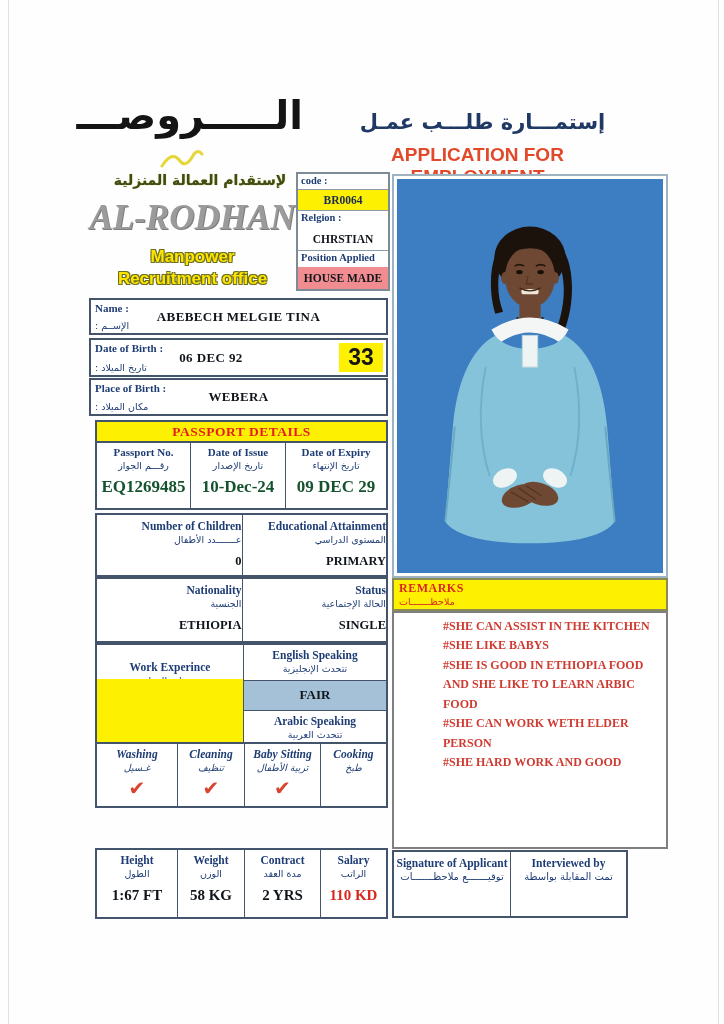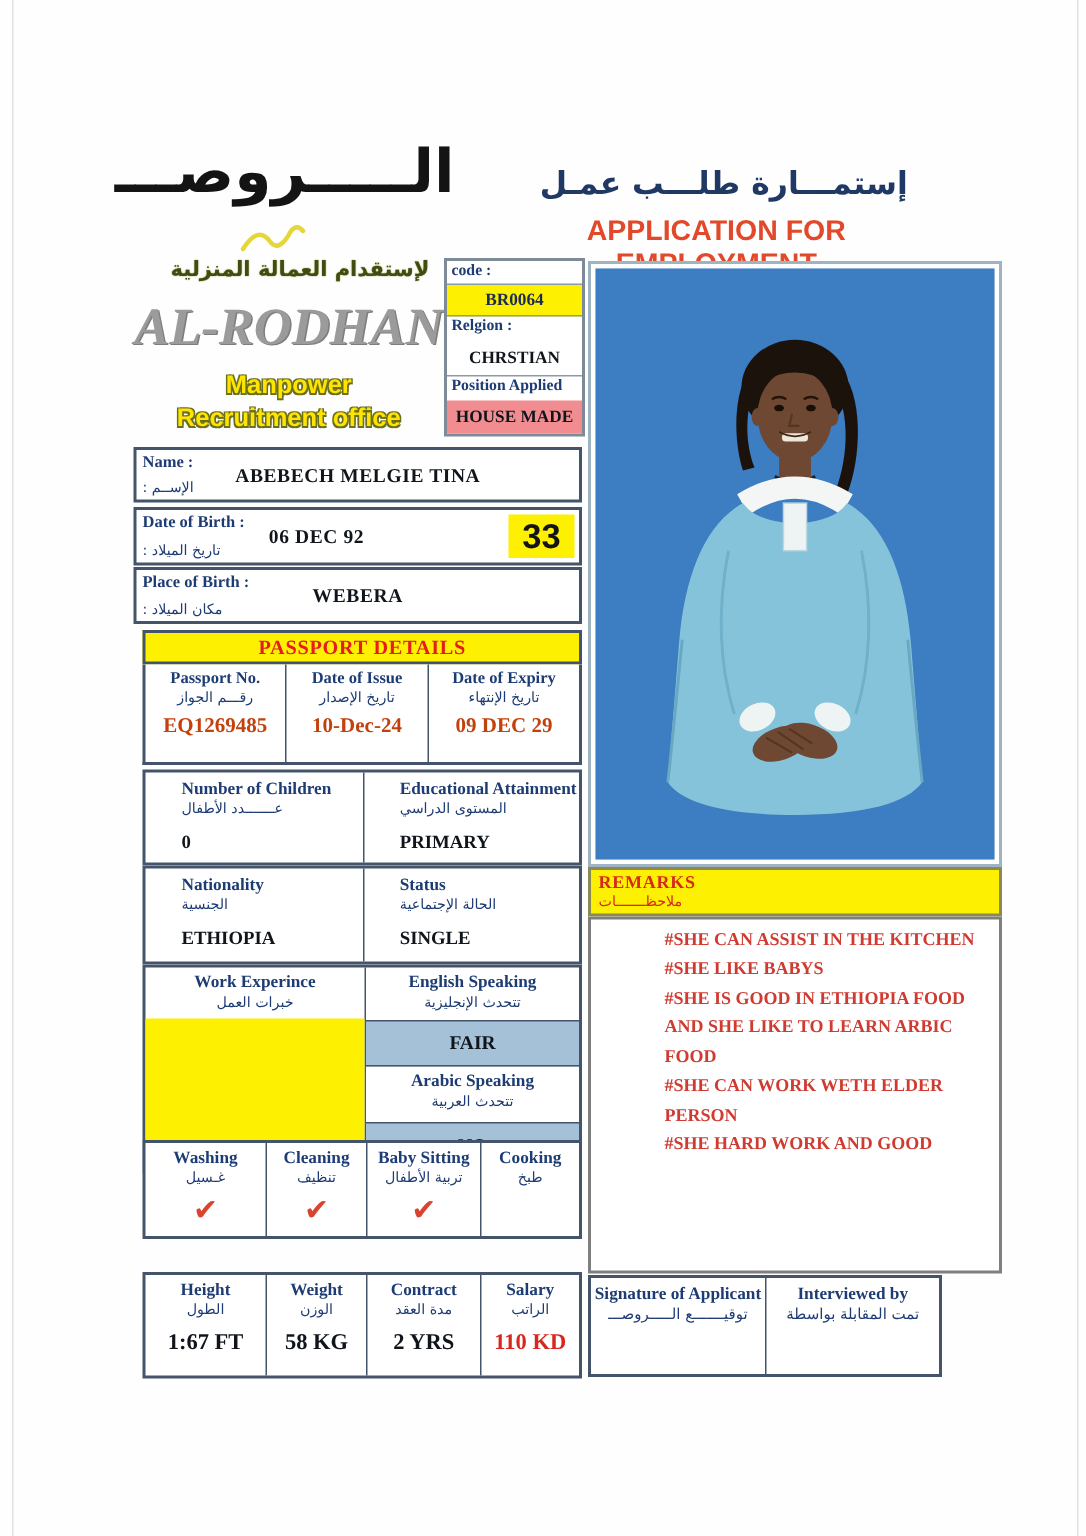--- a/index.html
+++ b/index.html
@@ -57,31 +57,31 @@
 
   
   .pp-header { left:95px; top:420px; width:293px; height:23px; background:#fdf000; border:2px solid #44546a;
     text-align:center; font-size:13.5px; font-weight:bold; color:#e41e20; line-height:20px; letter-spacing:.5px; }
   .pp-body { left:95px; top:443px; width:293px; height:67px; border:2px solid #44546a; border-top:none;
     display:flex; background:#fff; }
   .pp-col { height:100%; padding-top:3px; text-align:center; }
   .pp-col + .pp-col { border-left:1.5px solid #44546a; }
   .cell-en { font-size:11px; font-weight:bold; color:#1e3c74; }
   .cell-ar { font-size:9.5px; color:#1e3c74; margin-top:2px; }
-  .cell-val { font-size:14px; font-weight:bold; color:#c2410c; margin-top:6px; }
+  .cell-val { font-size:17px; font-weight:bold; color:#14532d; margin-top:6px; }
 
   
   .g-row { left:95px; width:293px; border:2px solid #44546a; display:flex; background:#fff; }
-  .g-cell { width:50%; text-align:left; padding-top:5px;padding-left:24px; }
+  .g-cell { width:50%; text-align:right; padding-top:5px;padding-left:24px; }
   .g-cell + .g-cell { border-left:1.5px solid #44546a; }
   .g-val { font-size:12.5px; font-weight:bold; color:#10151c; margin-top:9px; }
 
   
   .work-block { left:95px; top:643px; width:293px; height:139px; border:2px solid #44546a; display:flex; background:#fff; }
-  .wb-left { width:147px; border-right:1.5px solid #44546a; position:relative; text-align:center; padding-top:4px; }
+  .wb-left { width:147px; border-right:1.5px solid #44546a; position:relative; text-align:center; padding-top:16px; }
   .wb-yellow { position:absolute; left:0; right:0; top:34px; bottom:0; background:#fdf000; }
   .wb-right { flex:1; display:flex; flex-direction:column; }
   .ws-lbl { text-align:center; padding-top:4px; }
   .ws-band { background:#a5c1d8; border-top:1.5px solid #44546a; border-bottom:1.5px solid #44546a;
     display:flex; align-items:center; justify-content:center; font-size:13px; font-weight:bold; color:#10151c; }
 
   
   .quad-row { left:95px; width:293px; border:2px solid #44546a; display:flex; background:#fff; }
   .q-cell { text-align:center; padding-top:4px; }
   .q-cell + .q-cell { border-left:1.5px solid #44546a; }
@@ -246,21 +246,21 @@
       </div>
       <div class="ws-band" style="height:32px">FAIR</div>
       <div class="ws-lbl" style="height:37px">
         <div class="cell-en" style="font-size:11.5px">Arabic Speaking</div>
         <div class="cell-ar ar">تتحدث العربية</div>
       </div>
       <div class="ws-band" style="height:33px; border-bottom:none;">NO</div>
     </div>
   </div>
 
-  <div class="abs quad-row" style="top:760px; height:66px;">
+  <div class="abs quad-row" style="top:742px; height:66px;font-style:italic;">
     <div class="q-cell" style="width:80px">
       <div class="cell-en" style="font-size:11.5px">Washing</div>
       <div class="cell-ar ar">غـسيل</div>
       <div class="q-mark">✔</div>
     </div>
     <div class="q-cell" style="width:67px">
       <div class="cell-en" style="font-size:11.5px">Cleaning</div>
       <div class="cell-ar ar">تنظيف</div>
       <div class="q-mark">✔</div>
     </div>
@@ -307,20 +307,20 @@
     <div class="remark-line">#SHE CAN ASSIST IN THE KITCHEN</div>
     <div class="remark-line">#SHE LIKE BABYS</div>
     <div class="remark-line">#SHE IS GOOD IN ETHIOPIA FOOD AND SHE LIKE TO LEARN ARBIC FOOD</div>
     <div class="remark-line">#SHE CAN WORK WETH ELDER PERSON</div>
     <div class="remark-line">#SHE HARD WORK AND GOOD</div>
   </div>
 
   <div class="abs sig-row">
     <div class="sig-cell">
       <div class="sig-en">Signature of Applicant</div>
-      <div class="sig-ar ar">توقيـــــــع الـــــروصـــ</div>
+      <div class="sig-ar ar">توقيـــــــع ملاحظـــــــات</div>
     </div>
     <div class="sig-cell">
       <div class="sig-en">Interviewed by</div>
       <div class="sig-ar ar">تمت المقابلة بواسطة</div>
     </div>
   </div>
 </div>
 
 </body></html>

